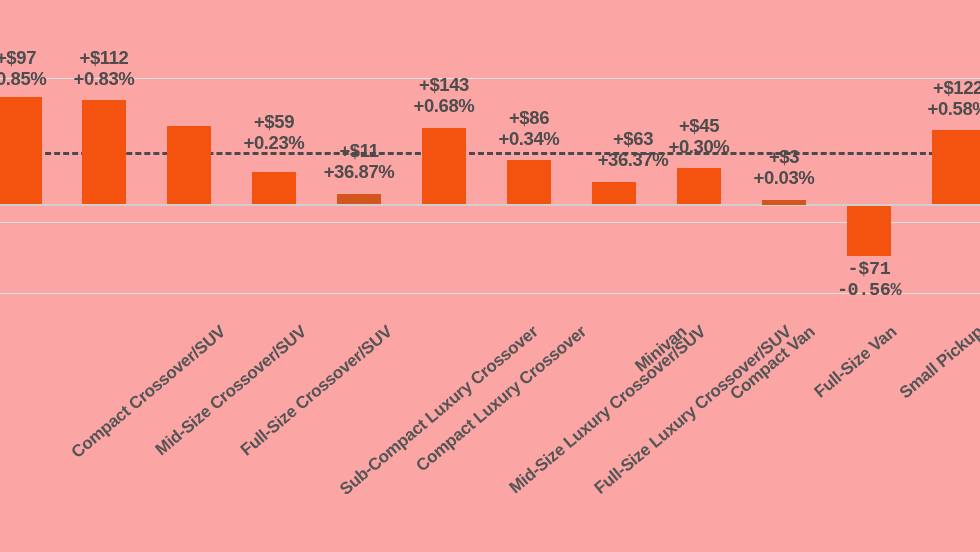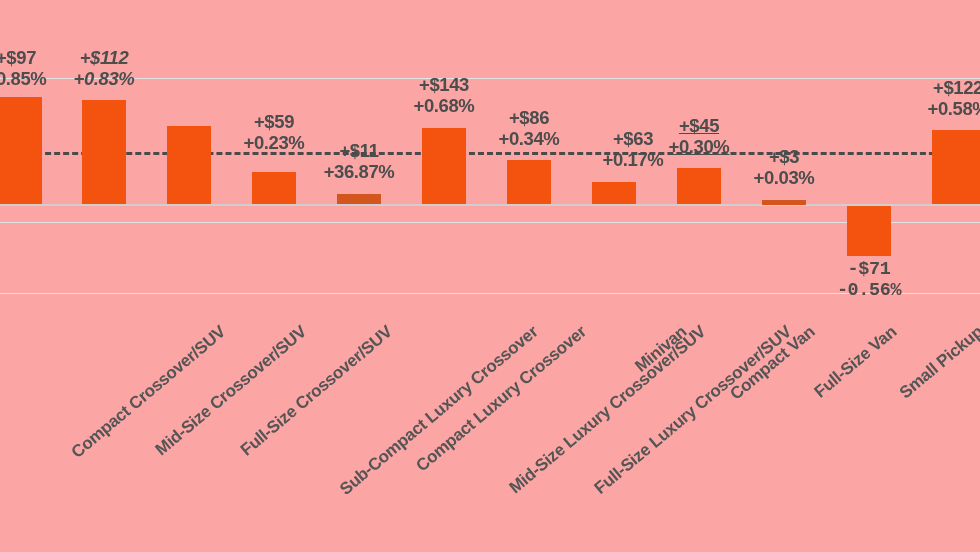--- a/index.html
+++ b/index.html
@@ -126,21 +126,21 @@
     <div class="bar" style="left:677px;  top:168px; width:44px; height:36px;"></div>
     <div class="bar tiny" style="left:762px; top:200px; width:44px; height:5px;"></div>
     <div class="bar neg" style="left:847px; top:206px; width:44px; height:50px;"></div>
     <div class="bar" style="left:932px;  top:130px; width:52px; height:74px;"></div>
 
     <div class="lbl" style="left:-34px; top:48px; width:100px;">
       <span>+$97</span>
       <span class="v2">+0.85%</span>
     </div>
 
-    <div class="lbl" style="left:54px; top:48px; width:100px;font-style:italic;">
+    <div class="lbl" style="left:54px; top:48px; width:100px;">
       <span>+$112</span>
       <span class="v2">+0.83%</span>
     </div>
 
 
     <div class="lbl" style="left:224px; top:112px; width:100px;">
       <span>+$59</span>
       <span class="v2">+0.23%</span>
     </div>
 
@@ -154,24 +154,24 @@
       <span class="v2">+0.68%</span>
     </div>
 
     <div class="lbl" style="left:479px; top:108px; width:100px;">
       <span>+$86</span>
       <span class="v2">+0.34%</span>
     </div>
 
     <div class="lbl" style="left:583px; top:129px; width:100px;">
       <span>+$63</span>
-      <span class="v2">+0.17%</span>
-    </div>
-
-    <div class="lbl" style="left:649px; top:116px; width:100px;text-decoration:underline;">
+      <span class="v2">+36.37%</span>
+    </div>
+
+    <div class="lbl" style="left:649px; top:116px; width:100px;">
       <span>+$45</span>
       <span class="v2">+0.30%</span>
     </div>
 
     <div class="lbl" style="left:734px; top:147px; width:100px;">
       <span>+$3</span>
       <span class="v2">+0.03%</span>
     </div>
 
     <div class="lbl" style="left:819px; top:260px; width:100px;font-family:Liberation Mono, monospace;">

